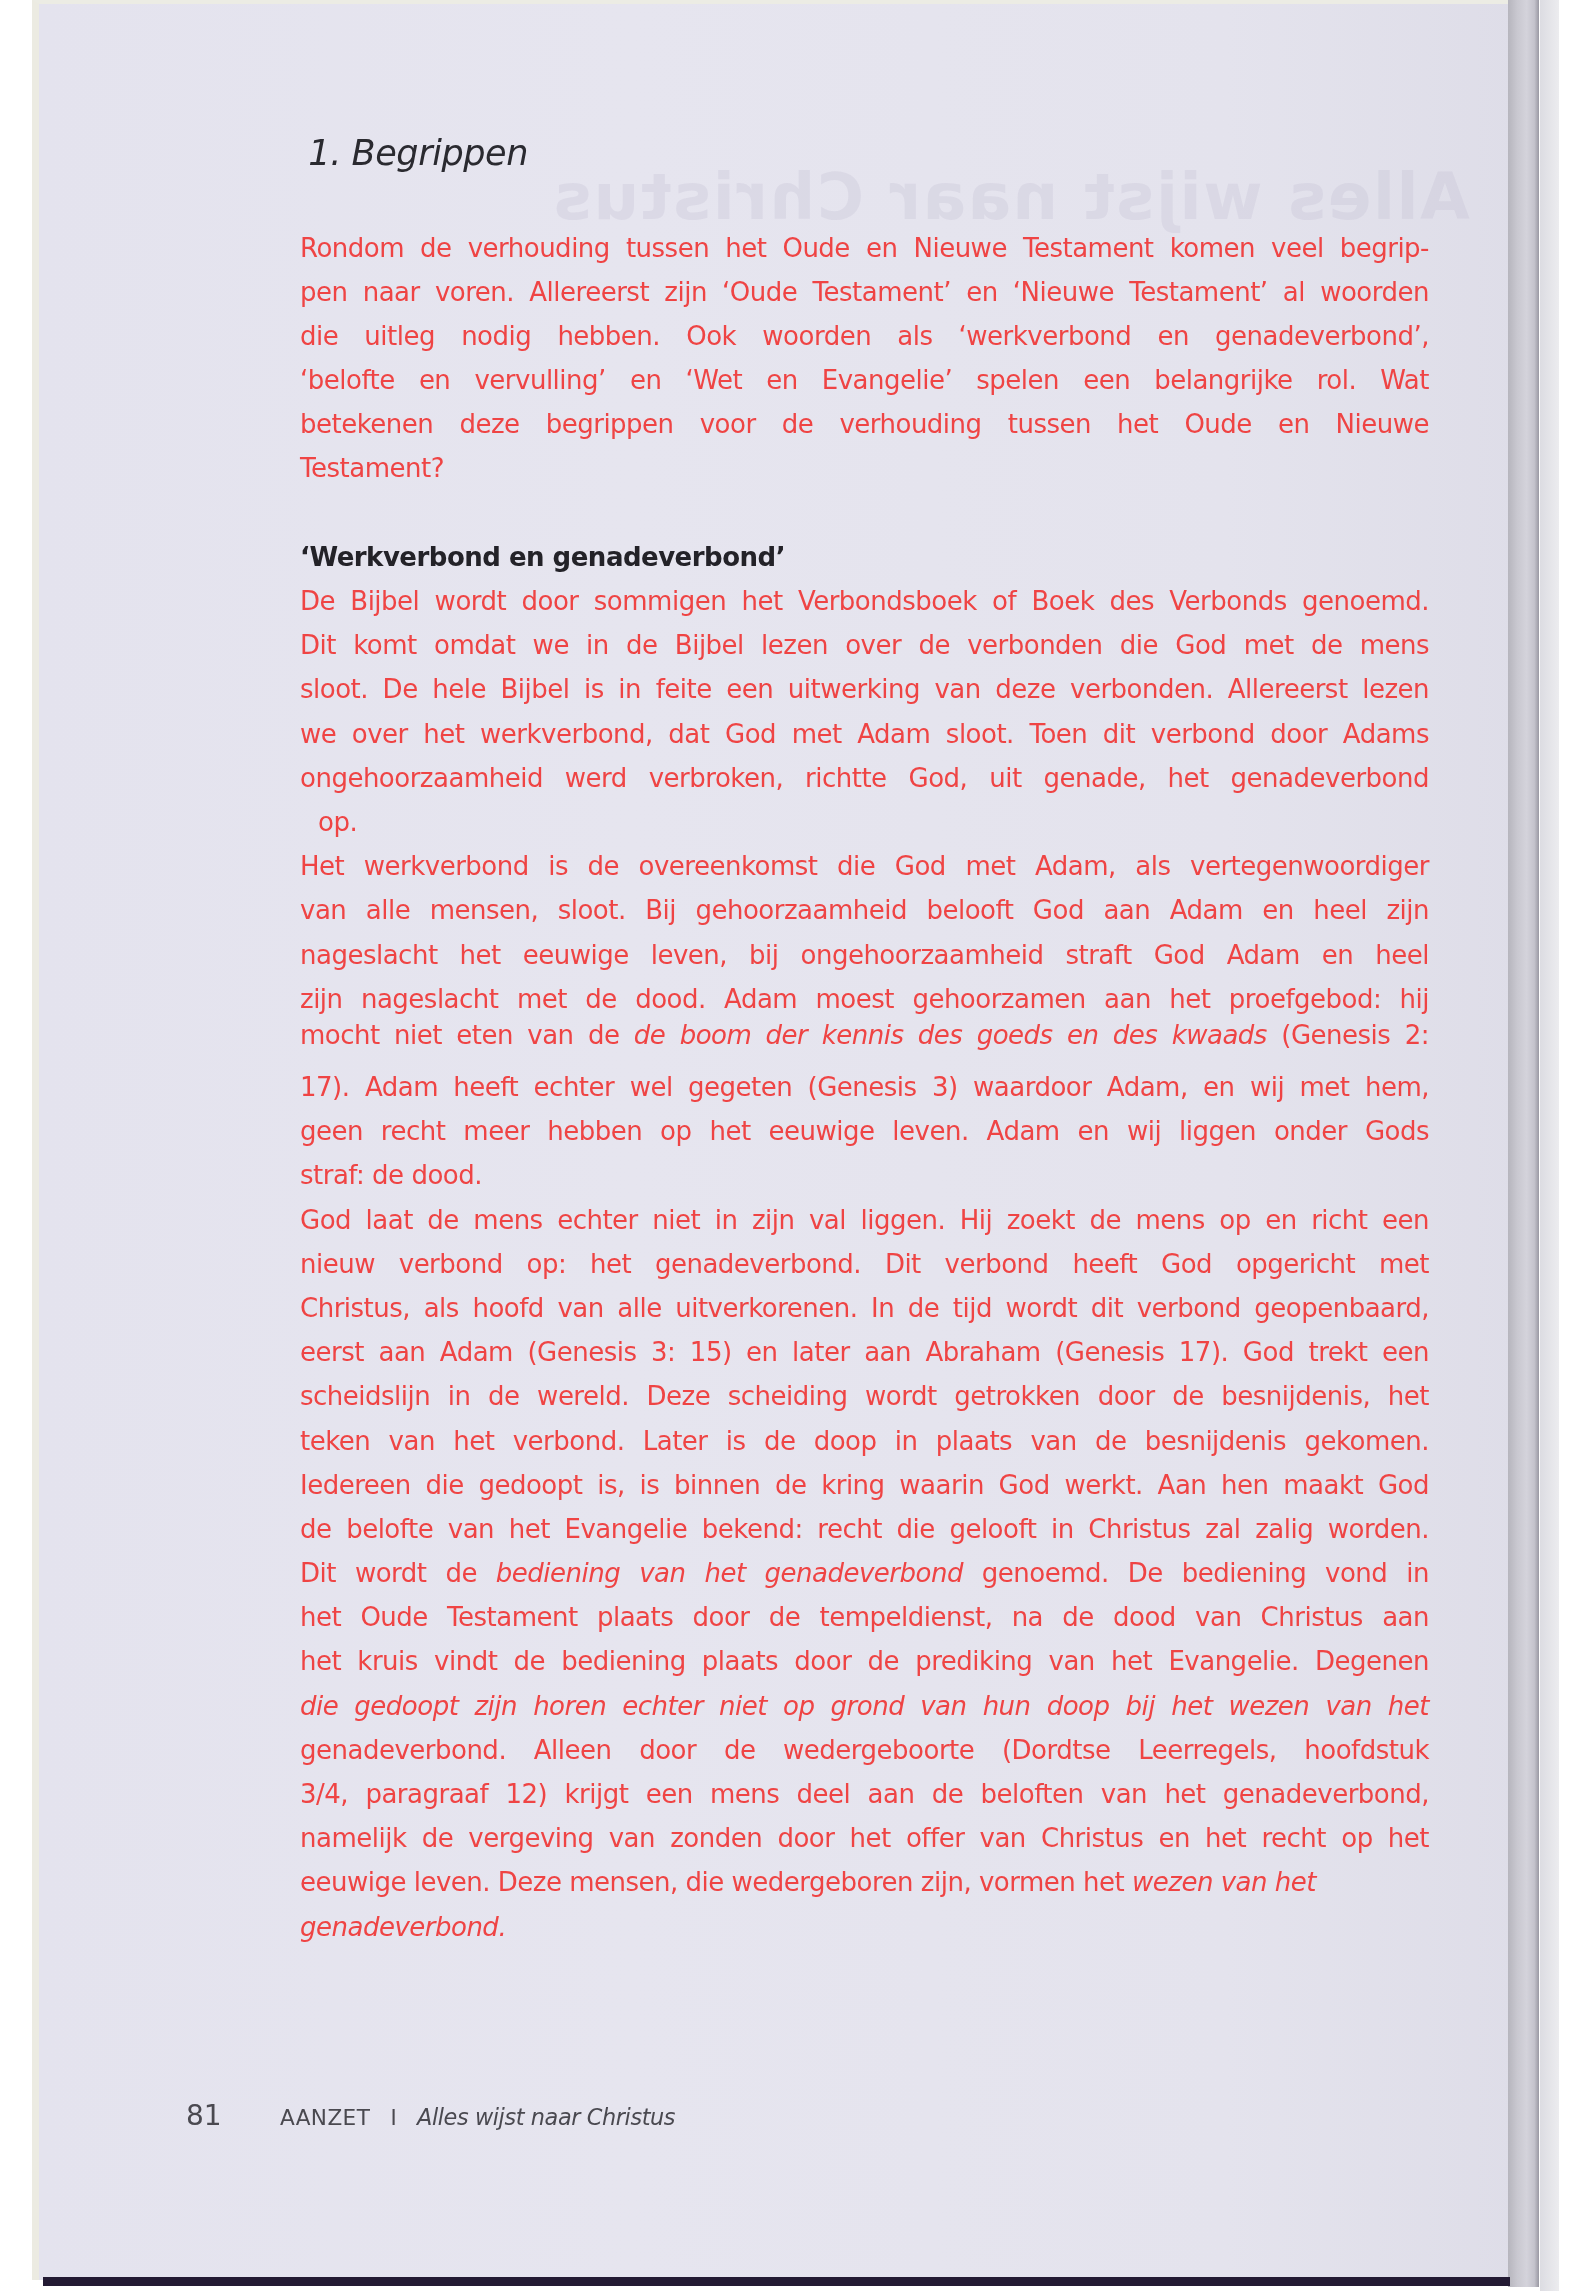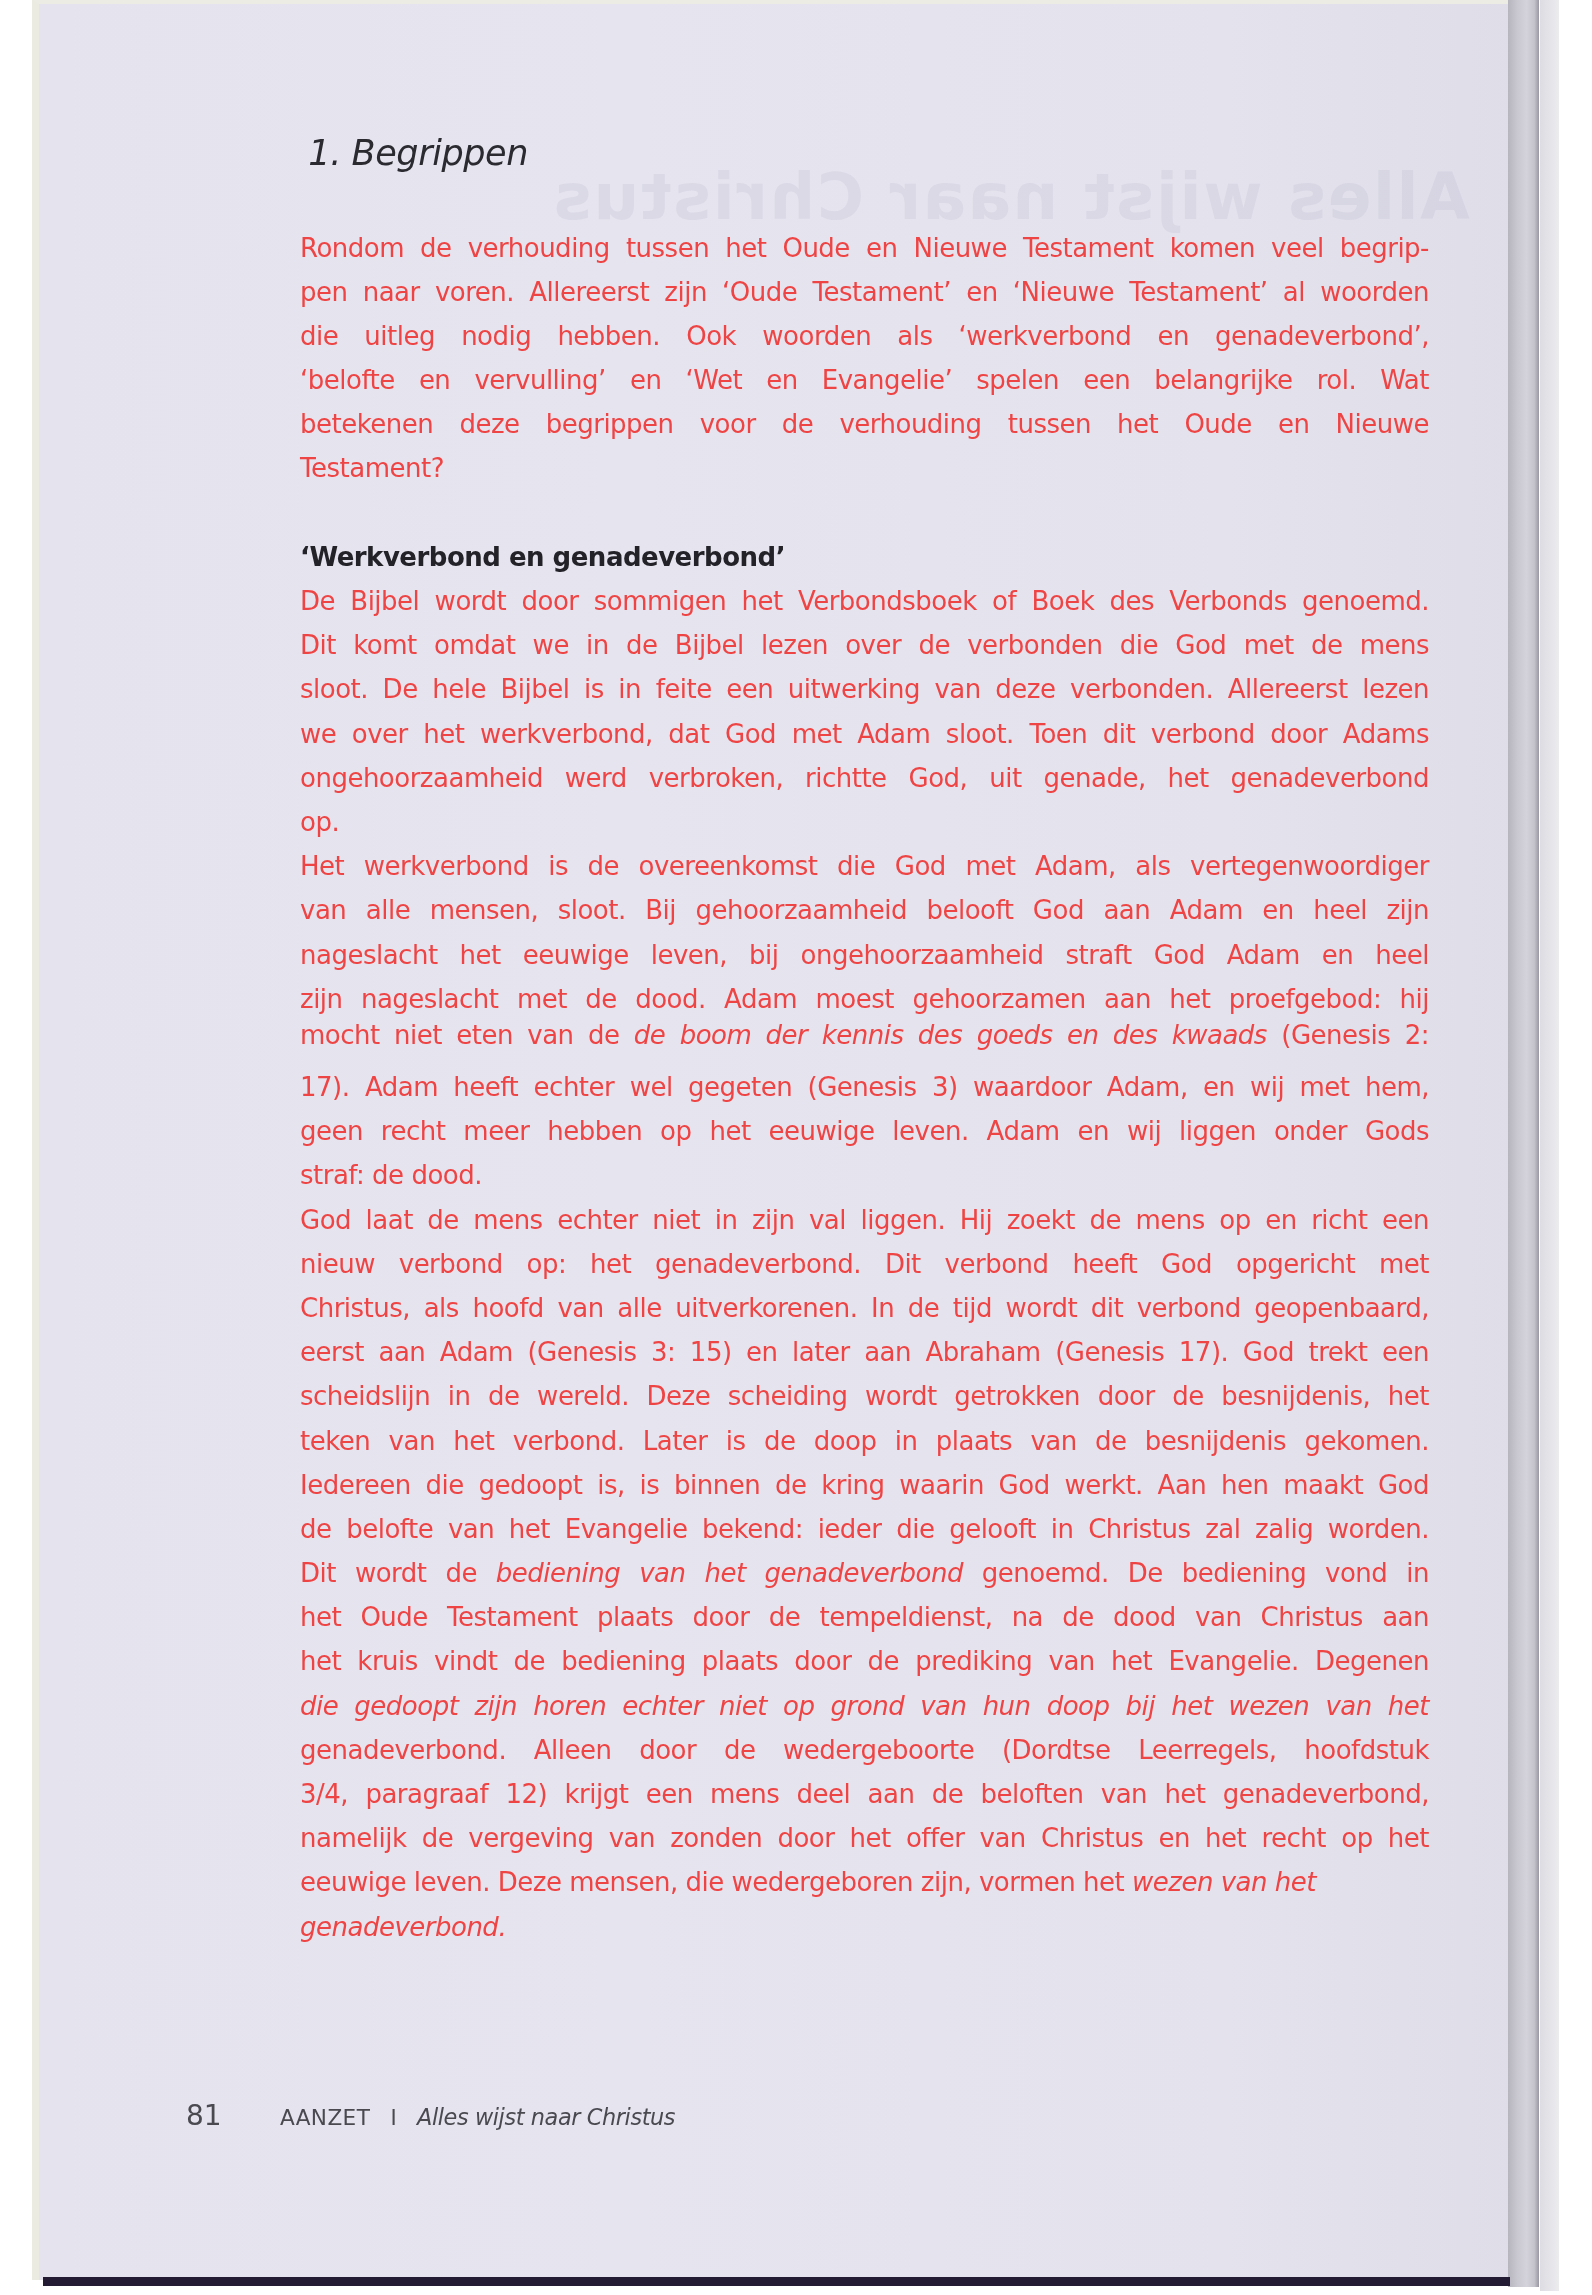--- a/index.html
+++ b/index.html
@@ -78,37 +78,37 @@
       <div class="line" style="top: 402px;">betekenen deze begrippen voor de verhouding tussen het Oude en Nieuwe</div>
       <div class="line last" style="top: 446px;">Testament?</div>
     </div>
   <div class="line heading" style="top:535px">‘Werkverbond en genadeverbond’</div>
   <div id="body">
       <div class="line" style="top: 579px;">De Bijbel wordt door sommigen het Verbondsboek of Boek des Verbonds genoemd.</div>
       <div class="line" style="top: 623px;">Dit komt omdat we in de Bijbel lezen over de verbonden die God met de mens</div>
       <div class="line" style="top: 667px;">sloot. De hele Bijbel is in feite een uitwerking van deze verbonden. Allereerst lezen</div>
       <div class="line" style="top: 712px;">we over het werkverbond, dat God met Adam sloot. Toen dit verbond door Adams</div>
       <div class="line" style="top: 756px;">ongehoorzaamheid werd verbroken, richtte God, uit genade, het genadeverbond</div>
-      <div class="line last" style="top: 800px;">op.</div>
+      <div class="line last" style="top: 800px; margin-left: 18px;">op.</div>
       <div class="line" style="top: 844px;">Het werkverbond is de overeenkomst die God met Adam, als vertegenwoordiger</div>
       <div class="line" style="top: 888px;">van alle mensen, sloot. Bij gehoorzaamheid belooft God aan Adam en heel zijn</div>
       <div class="line" style="top: 933px;">nageslacht het eeuwige leven, bij ongehoorzaamheid straft God Adam en heel</div>
       <div class="line" style="top: 977px;">zijn nageslacht met de dood. Adam moest gehoorzamen aan het proefgebod: hij</div>
       <div class="line" style="top: 1013px;">mocht niet eten van de <em>de boom der kennis des goeds en des kwaads</em> (Genesis 2:</div>
       <div class="line" style="top: 1065px;">17). Adam heeft echter wel gegeten (Genesis 3) waardoor Adam, en wij met hem,</div>
       <div class="line" style="top: 1109px;">geen recht meer hebben op het eeuwige leven. Adam en wij liggen onder Gods</div>
       <div class="line last" style="top: 1153px;">straf: de dood.</div>
       <div class="line" style="top: 1198px;">God laat de mens echter niet in zijn val liggen. Hij zoekt de mens op en richt een</div>
       <div class="line" style="top: 1242px;">nieuw verbond op: het genadeverbond. Dit verbond heeft God opgericht met</div>
       <div class="line" style="top: 1286px;">Christus, als hoofd van alle uitverkorenen. In de tijd wordt dit verbond geopenbaard,</div>
       <div class="line" style="top: 1330px;">eerst aan Adam (Genesis 3: 15) en later aan Abraham (Genesis 17). God trekt een</div>
       <div class="line" style="top: 1374px;">scheidslijn in de wereld. Deze scheiding wordt getrokken door de besnijdenis, het</div>
       <div class="line" style="top: 1419px;">teken van het verbond. Later is de doop in plaats van de besnijdenis gekomen.</div>
       <div class="line" style="top: 1463px;">Iedereen die gedoopt is, is binnen de kring waarin God werkt. Aan hen maakt God</div>
-      <div class="line" style="top: 1507px;">de belofte van het Evangelie bekend: ieder die gelooft in Christus zal zalig worden.</div>
+      <div class="line" style="top: 1507px;">de belofte van het Evangelie bekend: recht die gelooft in Christus zal zalig worden.</div>
       <div class="line" style="top: 1551px;">Dit wordt de <em>bediening van het genadeverbond</em> genoemd. De bediening vond in</div>
       <div class="line" style="top: 1595px;">het Oude Testament plaats door de tempeldienst, na de dood van Christus aan</div>
       <div class="line" style="top: 1639px;">het kruis vindt de bediening plaats door de prediking van het Evangelie. Degenen</div>
       <div class="line" style="top: 1684px; font-style: italic;">die gedoopt zijn horen echter niet op grond van hun doop bij het wezen van het</div>
       <div class="line" style="top: 1728px;">genadeverbond. Alleen door de wedergeboorte (Dordtse Leerregels, hoofdstuk</div>
       <div class="line" style="top: 1772px;">3/4, paragraaf 12) krijgt een mens deel aan de beloften van het genadeverbond,</div>
       <div class="line" style="top: 1816px;">namelijk de vergeving van zonden door het offer van Christus en het recht op het</div>
       <div class="line last" style="top: 1860px;">eeuwige leven. Deze mensen, die wedergeboren zijn, vormen het <em>wezen van het</em></div>
       <div class="line" style="top: 1905px;"><em>genadeverbond.</em></div>
     </div>

